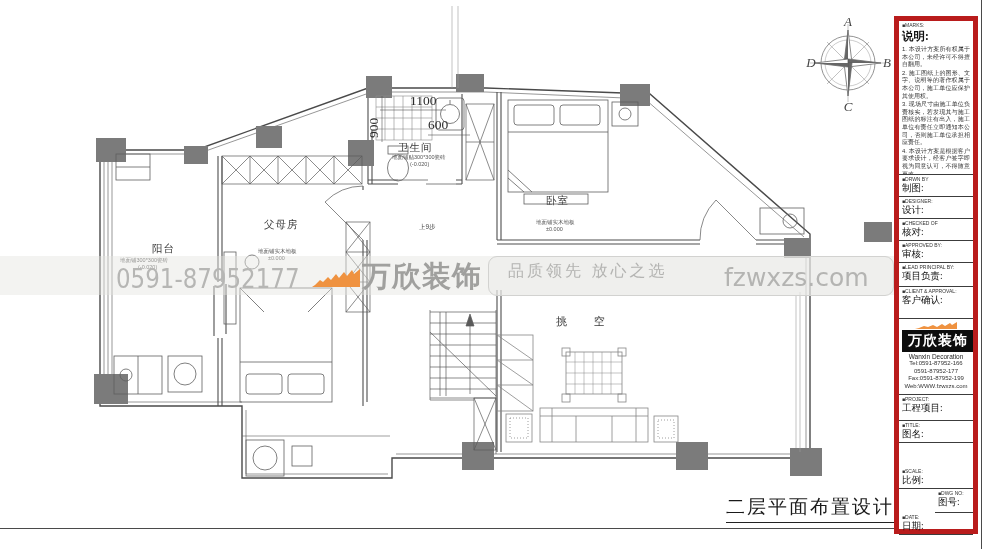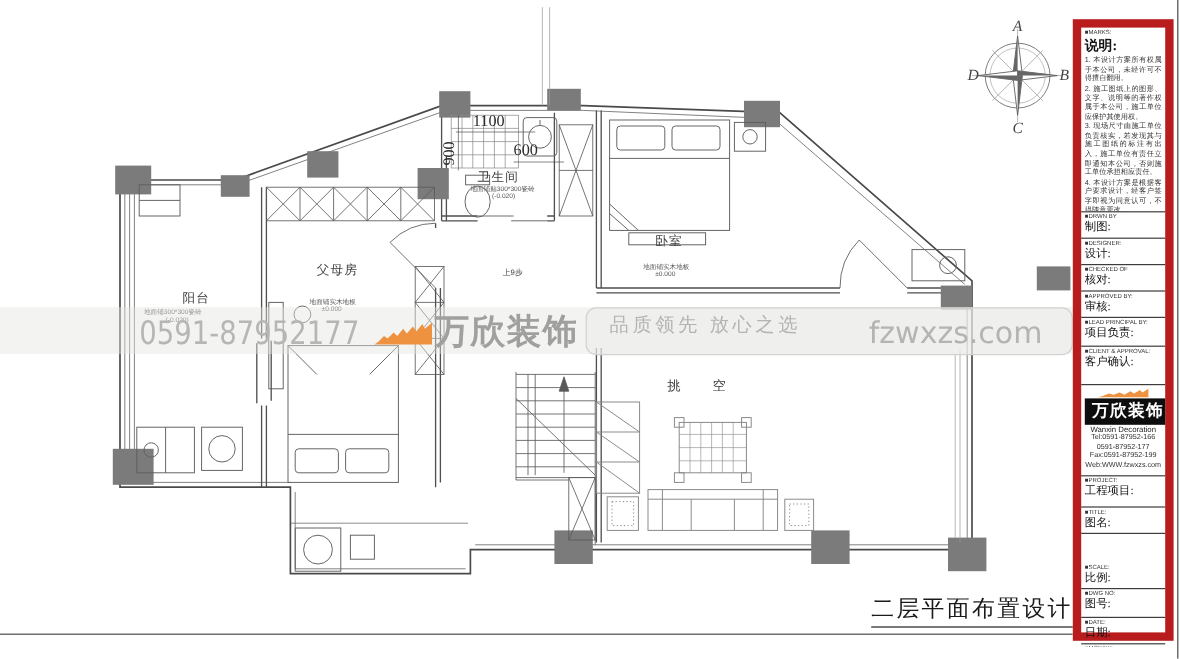--- a/index.html
+++ b/index.html
@@ -28,21 +28,21 @@
   #wm-brand{left:362px;top:257px;font-size:29px;font-weight:bold;color:#a0a09e;letter-spacing:1px;z-index:4;white-space:nowrap;}
   #wm-slogan{left:508px;top:261px;font-size:16px;color:#b4b4b2;letter-spacing:3px;z-index:4;white-space:nowrap;}
   #wm-site{left:724px;top:263px;font-size:25px;color:#b4b4b2;z-index:4;white-space:nowrap;font-family:"DejaVu Sans",sans-serif;}
   
   #sheet-title{left:726px;top:494px;z-index:2;font-family:"Liberation Serif","DejaVu Serif",serif;
     font-size:19px;color:#1a1a1a;letter-spacing:2px;border-bottom:1.5px solid #222;padding-bottom:2px;white-space:nowrap;}
   #frame-bottom{left:0;top:528px;width:894px;height:0;border-top:1px solid #4a4a4a;z-index:2;}
   #frame-right{left:981px;top:0;width:0;height:549px;border-left:1px solid #4a4a4a;z-index:2;}
   #compass{position:absolute;left:806px;top:14px;z-index:2;}
   
-  #panel{left:894px;top:16px;width:84px;height:518px;border:7px solid #b91c1c;background:#fff;
+  #panel{left:894px;top:16px;width:84px;height:518px;border:5px solid #b91c1c;background:#fff;
     z-index:5;display:flex;flex-direction:column;box-sizing:border-box;}
   .sec{border-bottom:1px solid #3c3c3c;box-sizing:border-box;padding:1px 3px;overflow:hidden;flex:0 0 auto;}
   .sec:last-child{border-bottom:none;flex:1 1 auto;}
   .tag{font-size:5px;color:#333;line-height:6px;white-space:nowrap;}
   .cn{font-size:9.5px;color:#111;line-height:11px;margin-top:1px;
     font-family:"Liberation Serif","DejaVu Serif",serif;white-space:nowrap;}
   #notes-title{font-size:11.5px;font-weight:bold;color:#111;margin:1px 0 2px 0;
     font-family:"Liberation Serif","DejaVu Serif",serif;}
   .note-item{font-size:6px;color:#333;line-height:7.6px;margin-bottom:1px;text-align:justify;}
   #logo-sec{text-align:center;}
@@ -191,21 +191,21 @@
 
   <g stroke="#9a9a9a" stroke-width="0.6" fill="none">
     <path d="M452,6 V88 M458,6 V88 M800,292 V452 M796,296 V448"></path>
   </g>
 
   <g stroke="#555" stroke-width="0.6" fill="none">
     <path d="M380,110 H446 M382,96 V142 M428,135 H470"></path>
   </g>
 </svg>
 
-<div class="dim" id="dim-1100" style="left:394px;top:93px;">1100</div>
+<div class="dim" id="dim-1100" style="left:410px;top:93px;">1100</div>
 <div class="dim" id="dim-900" style="left:366px;top:138px;">900</div>
 <div class="dim" id="dim-600" style="left:428px;top:117px;">600</div>
 <div id="stair-note" style="left:419px;top:223px;">上9步</div>
 
 <div class="room-name" style="left:398px;top:141px;">卫生间</div>
 <div class="room-sub" style="left:392px;top:154px;">地面铺贴300*300瓷砖</div>
 <div class="room-sub" style="left:410px;top:161px;">(-0.020)</div>
 
 <div class="room-name" style="left:546px;top:194px;">卧室</div>
 <div class="room-sub" style="left:536px;top:219px;">地面铺实木地板</div>
@@ -305,21 +305,21 @@
     <div class="cn">工程项目:</div>
   </div>
   <div class="sec" style="height:22px;">
     <div class="tag">■TITLE:</div>
     <div class="cn">图名:</div>
   </div>
   <div class="sec" style="height:22px;margin-top:24px;">
     <div class="tag">■SCALE:</div>
     <div class="cn">比例:</div>
   </div>
-  <div class="sec" style="height:24px;">
+  <div class="sec" style="height:24px;margin-left:36px;">
     <div class="tag">■DWG NO:</div>
     <div class="cn">图号:</div>
   </div>
   <div class="sec" style="height:22px;">
     <div class="tag">■DATE:</div>
     <div class="cn">日期:</div>
   </div>
   <div class="sec">
     <div class="tag">■MODIFY:</div>
     <div class="cn">修改:</div>

